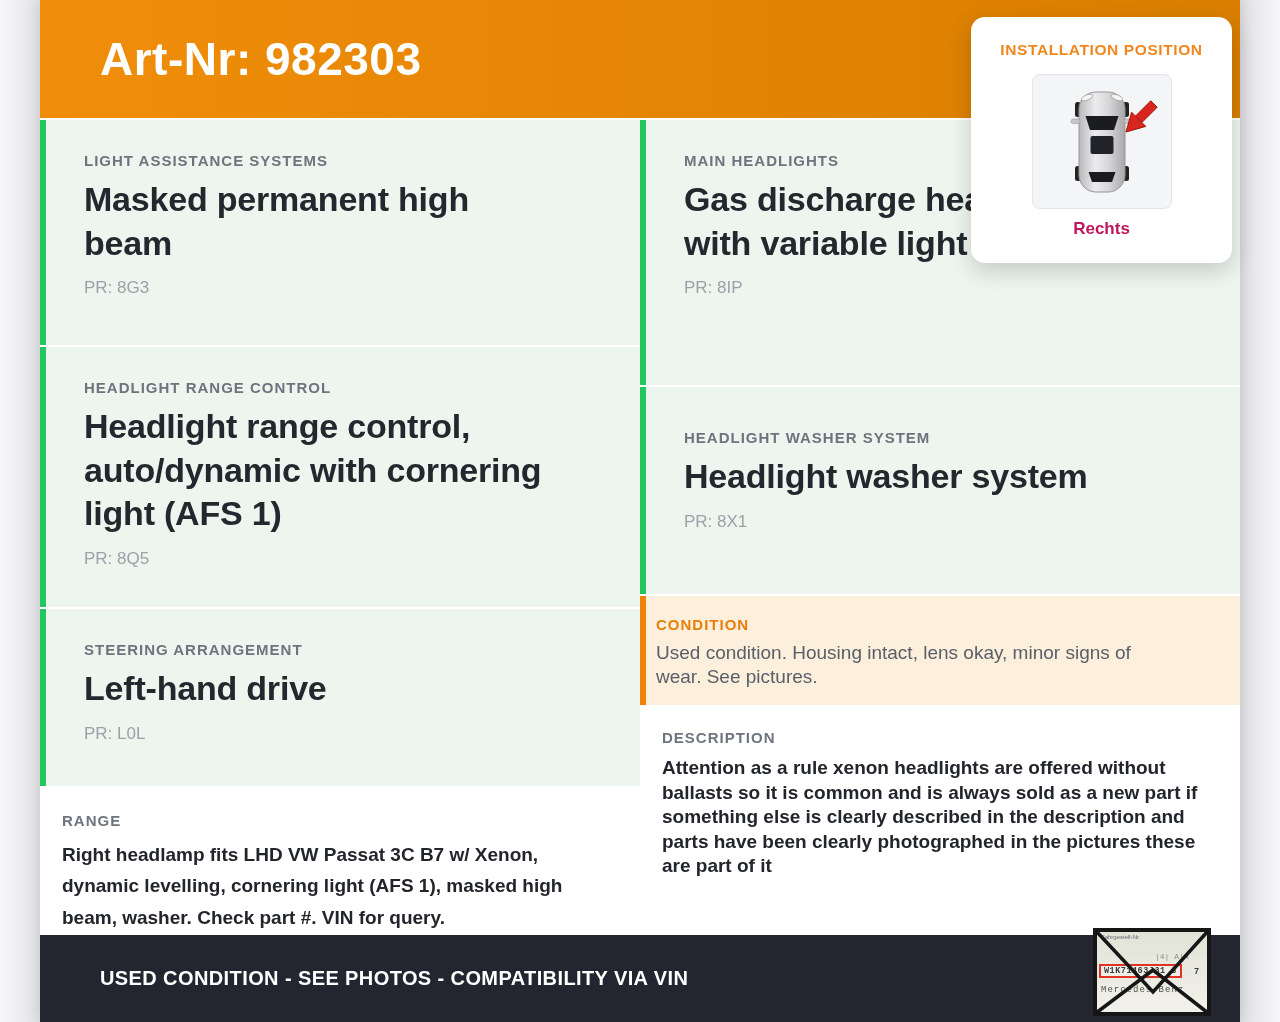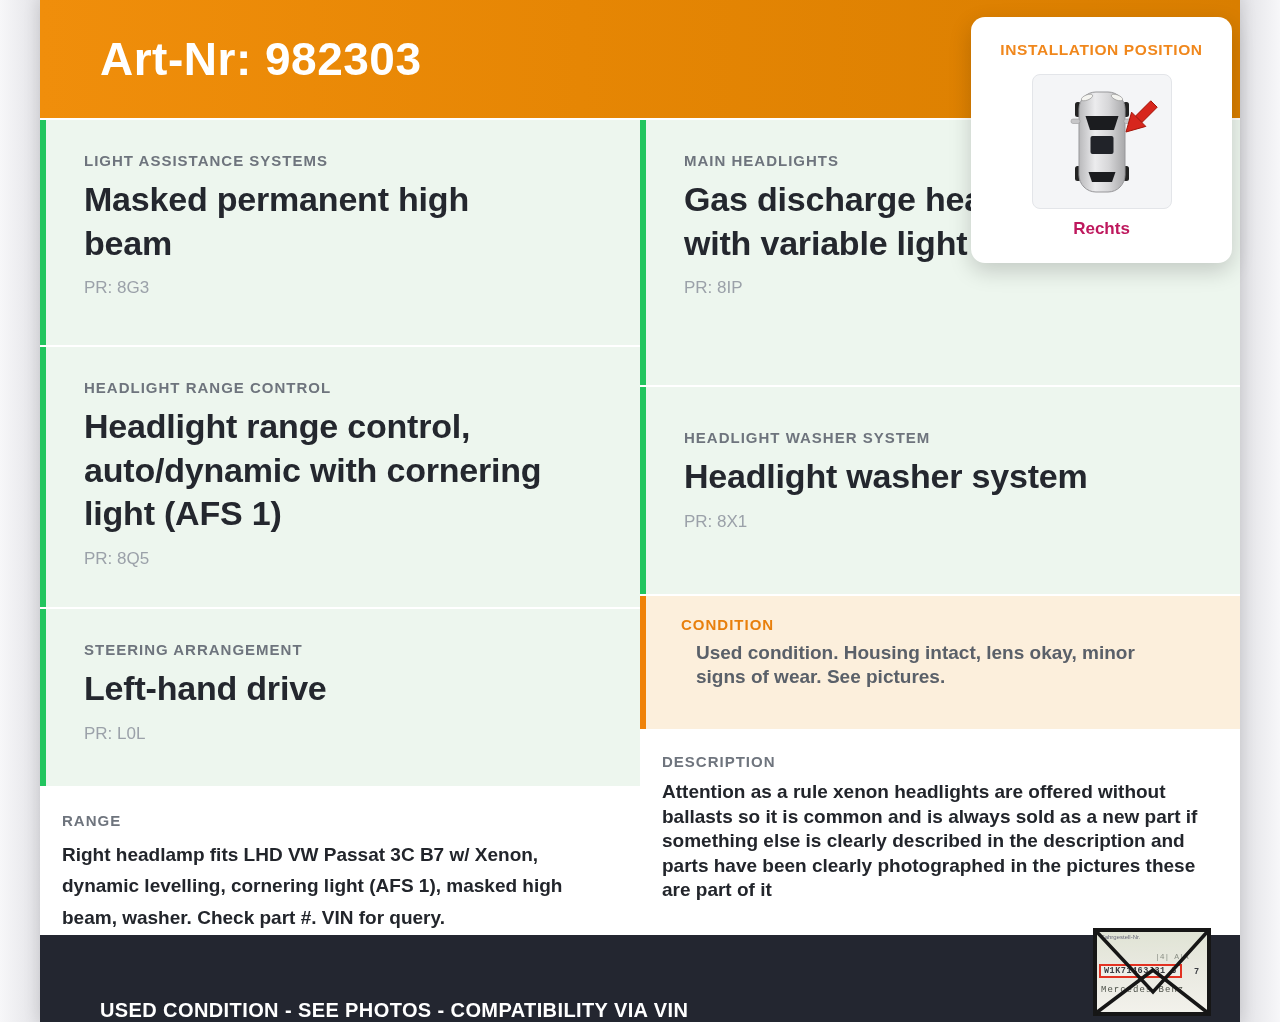--- a/index.html
+++ b/index.html
@@ -34,40 +34,40 @@
   .card-title {
     font-size:34px; font-weight:bold; color:#24272e; line-height:1.28;
     letter-spacing:-.2px; max-width:480px; margin-bottom:13px;
   }
   .card-pr { font-size:17px; color:#9ba1a9; }
   .h225{height:225px} .h260{height:260px} .h177{height:177px}
   .h265{height:265px} .h176{height:207px}
   .card.washer { padding-top:42px; }
   
   .condition {
-    height:133px; flex:none; background:#fcefdc; border-left:6px solid #ef8208;
-    padding:20px 56px 0 35px;
+    height:109px; flex:none; background:#fcefdc; border-left:6px solid #ef8208;
+    padding:20px 56px 0 10px;
   }
   .condition .card-label { color:#e87f0c; margin-bottom:8px; }
   .condition-text {
-    font-size:19px; font-weight:bold; color:#5a6069; line-height:1.27; max-width:514px;margin-left:15px;
+    font-size:19px; font-weight:normal; color:#5a6069; line-height:1.27; max-width:514px;
   }
   
   .plain { background:#ffffff; flex:1; padding:24px 32px 0 22px; }
   .plain .card-label { margin-bottom:10px; }
   .fits-text {
     font-size:19px; font-weight:bold; color:#22252b; line-height:1.65; max-width:545px;
   }
   .desc { padding-top:22px; }
   .desc-text {
     font-size:19px; font-weight:bold; color:#22252b; line-height:1.29; max-width:536px;
   }
   
   .footer {
-    height:87px; background:#232630; display:flex; align-items:flex-end; padding-left:60px;
+    height:87px; background:#232630; display:flex; align-items:center; padding-left:60px;
   }
   .footer-text {
     color:#ffffff; font-size:20px; font-weight:bold; letter-spacing:.4px;
   }
   
   .install-card {
     position:absolute; top:17px; right:8px; width:261px; height:246px;
     background:#ffffff; border-radius:14px; box-shadow:0 8px 22px rgba(0,0,0,.18);
     z-index:10; text-align:center; padding-top:24px;
   }

